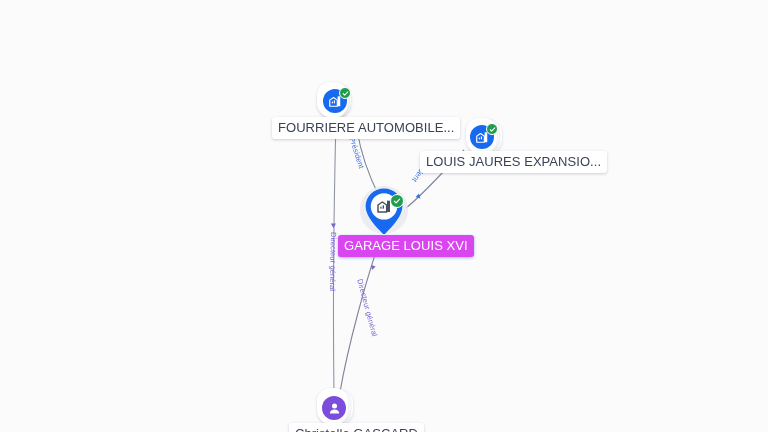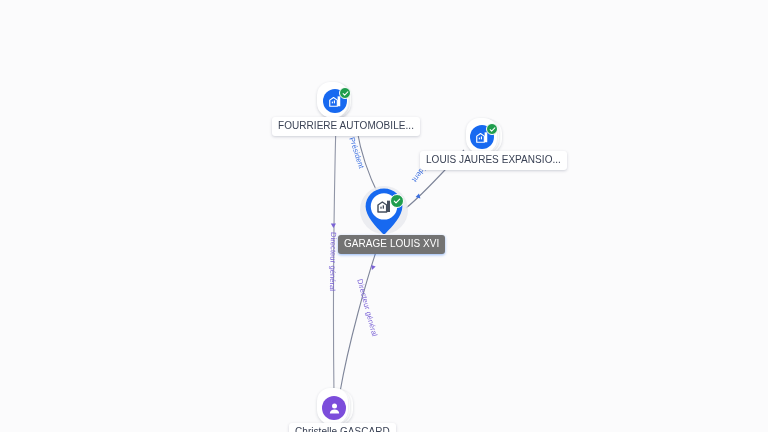--- a/index.html
+++ b/index.html
@@ -42,30 +42,30 @@
     position:absolute;
     border-radius:50%;
     background:#1f9d4d;
     border:1.6px solid #ffffff;
     display:flex;align-items:center;justify-content:center;
   }
   .node-label{
     position:absolute;
     background:#ffffff;
     color:#3a4255;
-    font-size:10px;
+    font-size:13px;
     line-height:1;
     padding:4px 6px 5px 6px;
     border-radius:3px;
     white-space:nowrap;
     box-shadow:0 1px 3px rgba(40,50,80,.22);
     letter-spacing:.05px;
   }
   .node-label.selected{
-    background:#737373;
+    background:#d946ef;
     color:#ffffff;
     box-shadow:0 1px 3px rgba(23,105,240,.45);
   }
 
   
   .halo{
     position:absolute;
     border-radius:50%;
     background:#e9eaee;
     opacity:.85;

